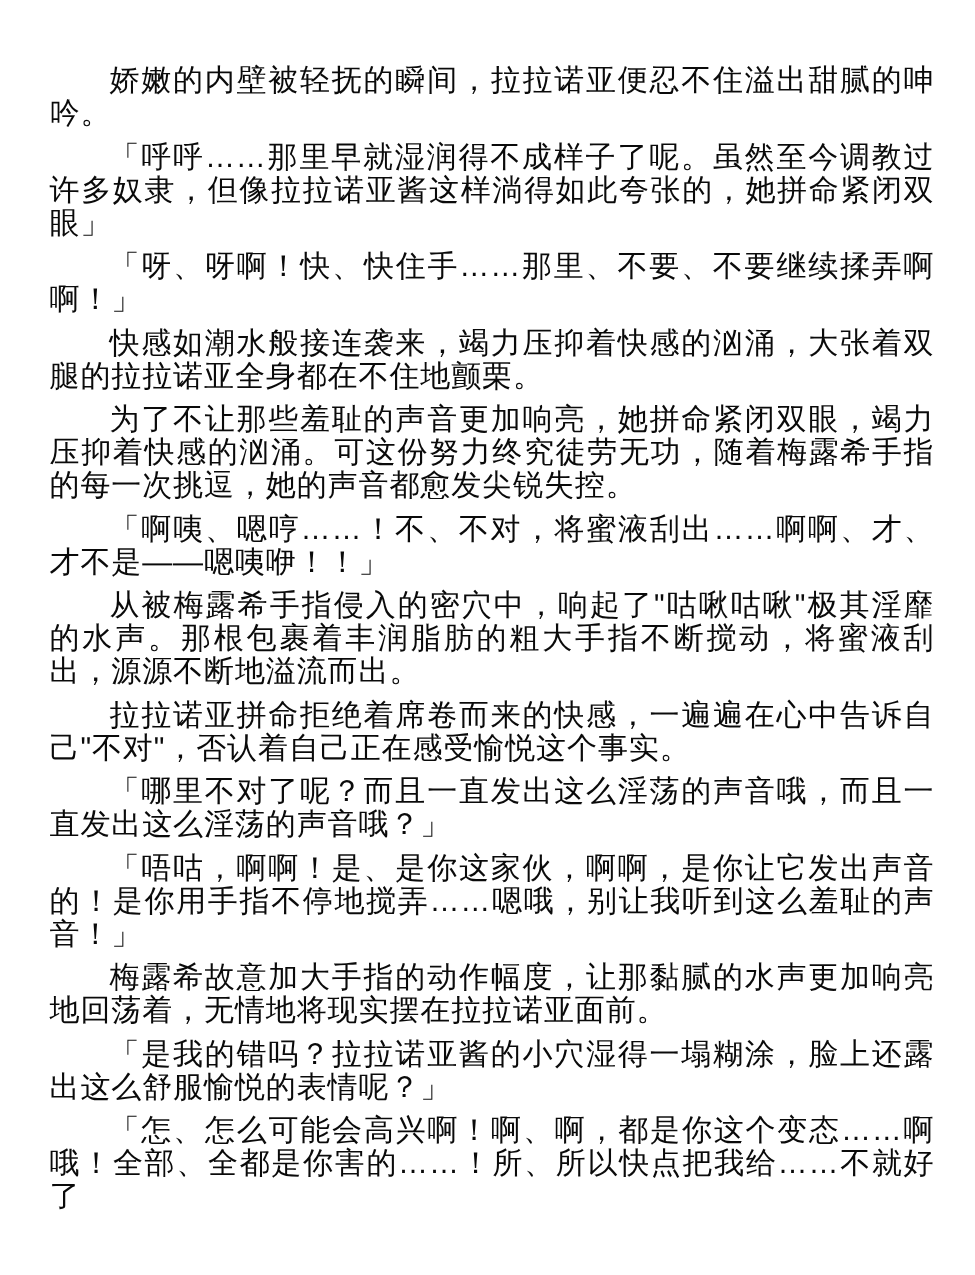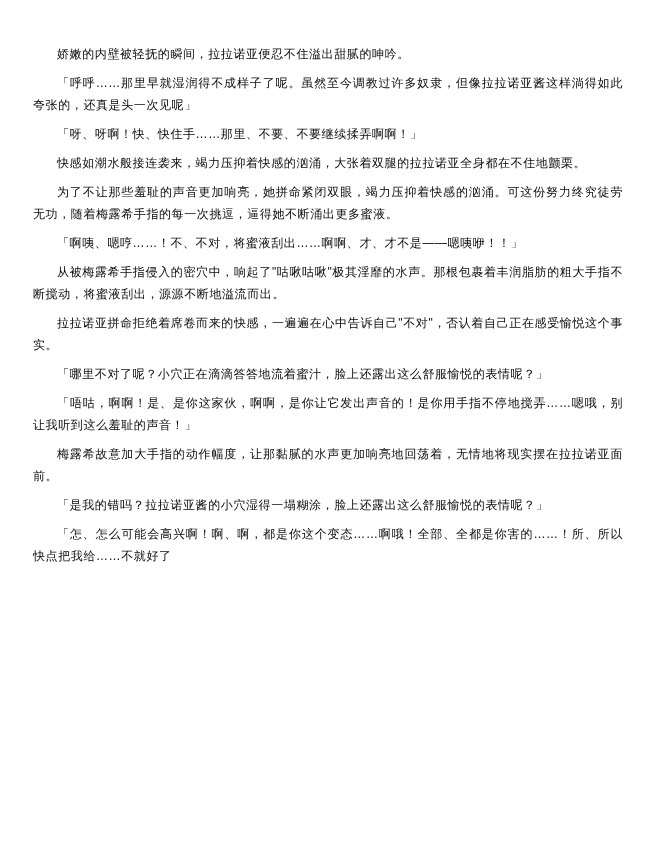--- a/index.html
+++ b/index.html
@@ -11,46 +11,46 @@
     height: 850px;
     background: #ffffff;
     overflow: hidden;
   }
   .page {
     box-sizing: border-box;
     width: 650px;
     height: 850px;
     padding: 43px 27px 0 33px;
     font-family: "Liberation Sans", sans-serif;
-    font-size: 12px;
+    font-size: 20px;
     line-height: 22px;
     letter-spacing: 0.6px;
     color: #0a0a0a;
     text-align: justify;
     overflow: hidden;
   }
   .para {
     margin: 7px 0 0 0;
     text-indent: 2em;
     word-break: break-all;
   }
   .para:first-child {
     margin-top: 0;
   }
 </style>
 </head>
 <body>
 
 <main class="page">
   <p class="para">娇嫩的内壁被轻抚的瞬间，拉拉诺亚便忍不住溢出甜腻的呻吟。</p>
-  <p class="para">「呼呼……那里早就湿润得不成样子了呢。虽然至今调教过许多奴隶，但像拉拉诺亚酱这样淌得如此夸张的，还真是头一次见呢」</p>
+  <p class="para">「呼呼……那里早就湿润得不成样子了呢。虽然至今调教过许多奴隶，但像拉拉诺亚酱这样淌得如此夸张的，她拼命紧闭双眼」</p>
   <p class="para">「呀、呀啊！快、快住手……那里、不要、不要继续揉弄啊啊！」</p>
   <p class="para">快感如潮水般接连袭来，竭力压抑着快感的汹涌，大张着双腿的拉拉诺亚全身都在不住地颤栗。</p>
-  <p class="para">为了不让那些羞耻的声音更加响亮，她拼命紧闭双眼，竭力压抑着快感的汹涌。可这份努力终究徒劳无功，随着梅露希手指的每一次挑逗，逼得她不断涌出更多蜜液。</p>
+  <p class="para">为了不让那些羞耻的声音更加响亮，她拼命紧闭双眼，竭力压抑着快感的汹涌。可这份努力终究徒劳无功，随着梅露希手指的每一次挑逗，她的声音都愈发尖锐失控。</p>
   <p class="para">「啊咦、嗯哼……！不、不对，将蜜液刮出……啊啊、才、才不是——嗯咦咿！！」</p>
   <p class="para">从被梅露希手指侵入的密穴中，响起了"咕啾咕啾"极其淫靡的水声。那根包裹着丰润脂肪的粗大手指不断搅动，将蜜液刮出，源源不断地溢流而出。</p>
   <p class="para">拉拉诺亚拼命拒绝着席卷而来的快感，一遍遍在心中告诉自己"不对"，否认着自己正在感受愉悦这个事实。</p>
-  <p class="para">「哪里不对了呢？小穴正在滴滴答答地流着蜜汁，脸上还露出这么舒服愉悦的表情呢？」</p>
+  <p class="para">「哪里不对了呢？而且一直发出这么淫荡的声音哦，而且一直发出这么淫荡的声音哦？」</p>
   <p class="para">「唔咕，啊啊！是、是你这家伙，啊啊，是你让它发出声音的！是你用手指不停地搅弄……嗯哦，别让我听到这么羞耻的声音！」</p>
   <p class="para">梅露希故意加大手指的动作幅度，让那黏腻的水声更加响亮地回荡着，无情地将现实摆在拉拉诺亚面前。</p>
   <p class="para">「是我的错吗？拉拉诺亚酱的小穴湿得一塌糊涂，脸上还露出这么舒服愉悦的表情呢？」</p>
   <p class="para">「怎、怎么可能会高兴啊！啊、啊，都是你这个变态……啊哦！全部、全都是你害的……！所、所以快点把我给……不就好了</p>
 </main>
 
 </body></html>

